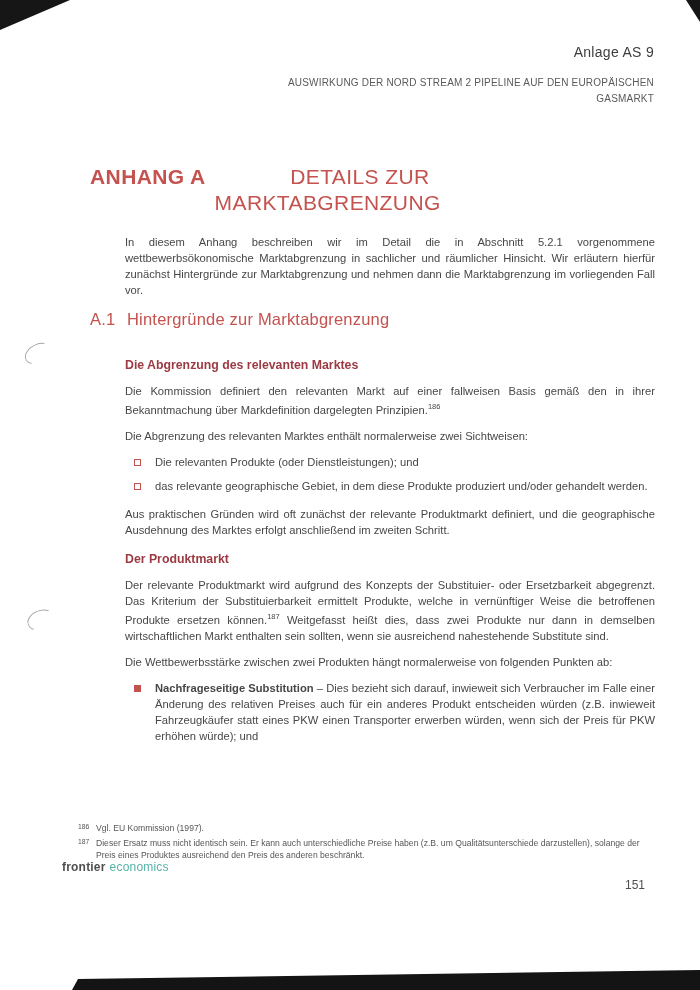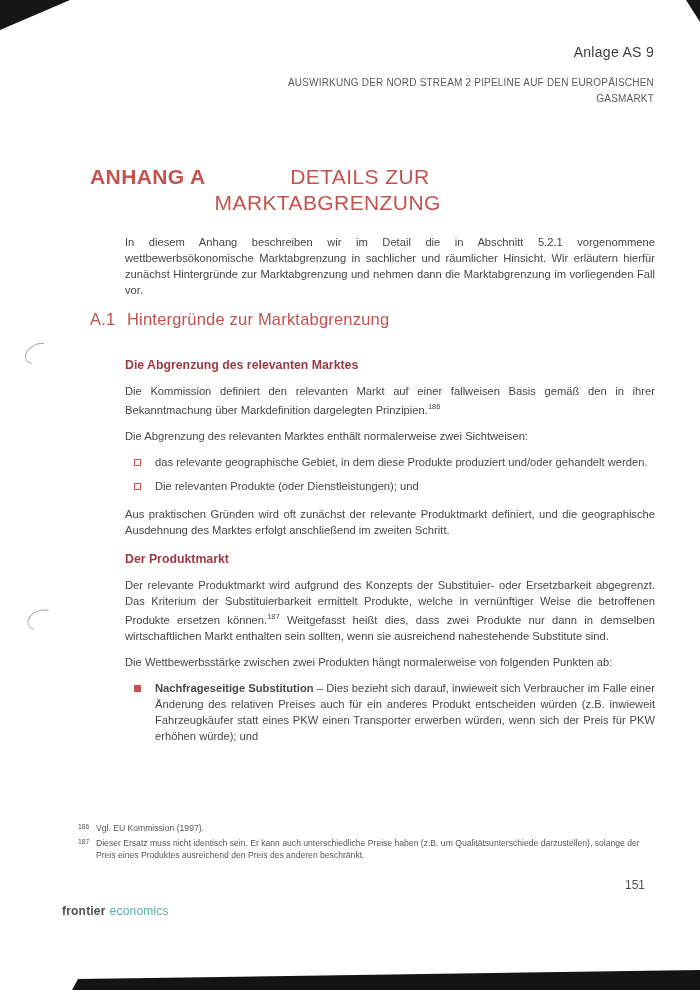--- a/index.html
+++ b/index.html
@@ -46,21 +46,21 @@
   .sq.open{border:1.5px solid #c4524e;}
   .sq.fill{background:#c4524e;border:1.5px solid #c4524e;}
   .btext{flex:1;font-size:11.2px;line-height:16px;text-align:justify;color:#474747;}
   .blead{font-weight:bold;}
   
   .footnotes{position:absolute;top:822px;left:78px;width:566px;}
   .fn{display:flex;margin-bottom:3px;}
   .fn-num{flex:0 0 18px;font-size:6.8px;color:#555;padding-top:1px;}
   .fn-text{flex:1;font-size:8.6px;line-height:1.42;color:#565656;text-align:left;}
   
-  .brand{position:absolute;left:62px;top:904px;font-size:12px;letter-spacing:.2px;}
+  .brand{position:absolute;left:62px;top:860px;font-size:12px;letter-spacing:.2px;}
   .brand .b1{font-weight:bold;color:#4f4f4f;}
   .brand .b2{color:#55b3a8;margin-left:4px;}
   .pagenum{position:absolute;right:55px;top:878px;font-size:12px;color:#4f4f4f;}
 </style>
 </head>
 <body>
 
 <div class="page">
 
   <div class="corner-tl"></div>
@@ -93,25 +93,25 @@
 
     <div class="sub-head">Die Abgrenzung des relevanten Marktes</div>
 
     <p class="body"><span>Die Kommission definiert den relevanten Markt auf einer fallweisen Basis gemäß den in ihrer Bekanntmachung über Markdefinition dargelegten Prinzipien.</span><sup class="fnref">186</sup></p>
 
     <p class="body">Die Abgrenzung des relevanten Marktes enthält normalerweise zwei Sichtweisen:</p>
 
     <div class="blist">
       <div class="bitem">
         <span class="sq open"></span>
-        <span class="btext">das relevante geographische Gebiet, in dem diese Produkte produziert und/oder gehandelt werden.</span>
+        <span class="btext">Die relevanten Produkte (oder Dienstleistungen); und</span>
       </div>
       <div class="bitem">
         <span class="sq open"></span>
-        <span class="btext">Die relevanten Produkte (oder Dienstleistungen); und</span>
+        <span class="btext">das relevante geographische Gebiet, in dem diese Produkte produziert und/oder gehandelt werden.</span>
       </div>
     </div>
 
     <p class="body">Aus praktischen Gründen wird oft zunächst der relevante Produktmarkt definiert, und die geographische Ausdehnung des Marktes erfolgt anschließend im zweiten Schritt.</p>
 
     <div class="sub-head">Der Produktmarkt</div>
 
     <p class="body"><span>Der relevante Produktmarkt wird aufgrund des Konzepts der Substituier- oder Ersetzbarkeit abgegrenzt. Das Kriterium der Substituierbarkeit ermittelt Produkte, welche in vernünftiger Weise die betroffenen Produkte ersetzen können.</span><sup class="fnref">187</sup><span> Weitgefasst heißt dies, dass zwei Produkte nur dann in demselben wirtschaftlichen Markt enthalten sein sollten, wenn sie ausreichend nahestehende Substitute sind.</span></p>
 
     <p class="body">Die Wettbewerbsstärke zwischen zwei Produkten hängt normalerweise von folgenden Punkten ab:</p>

